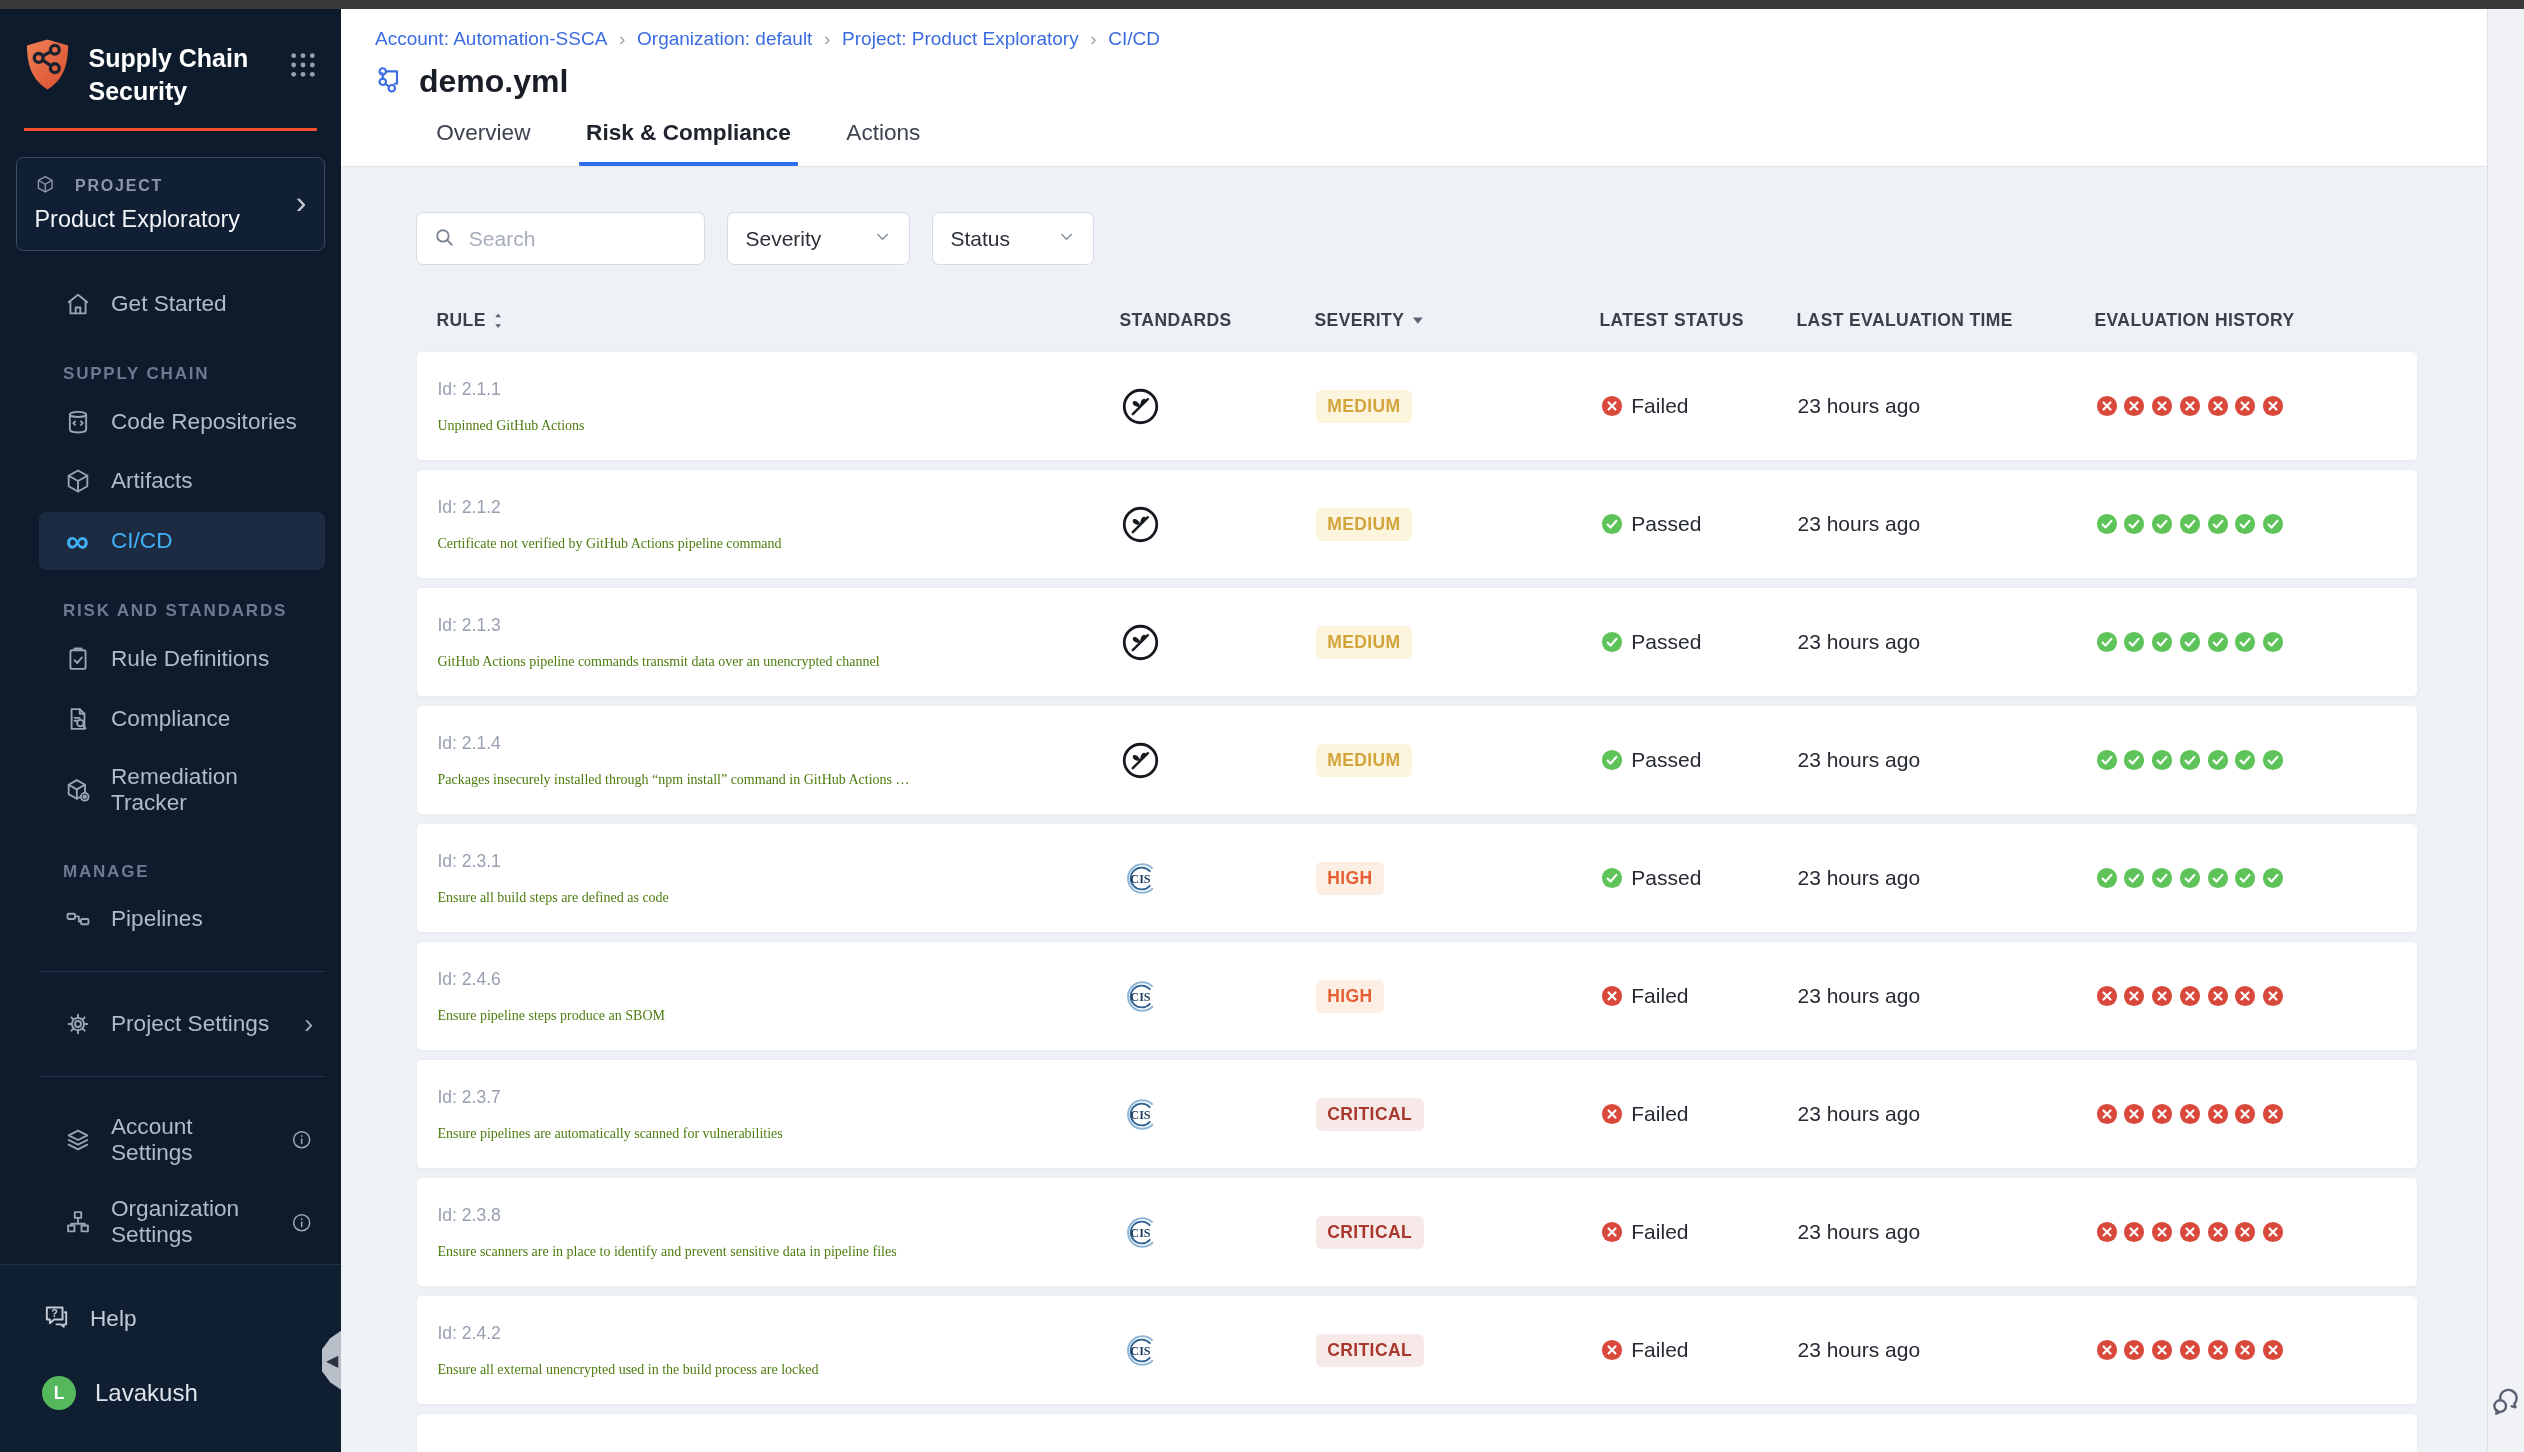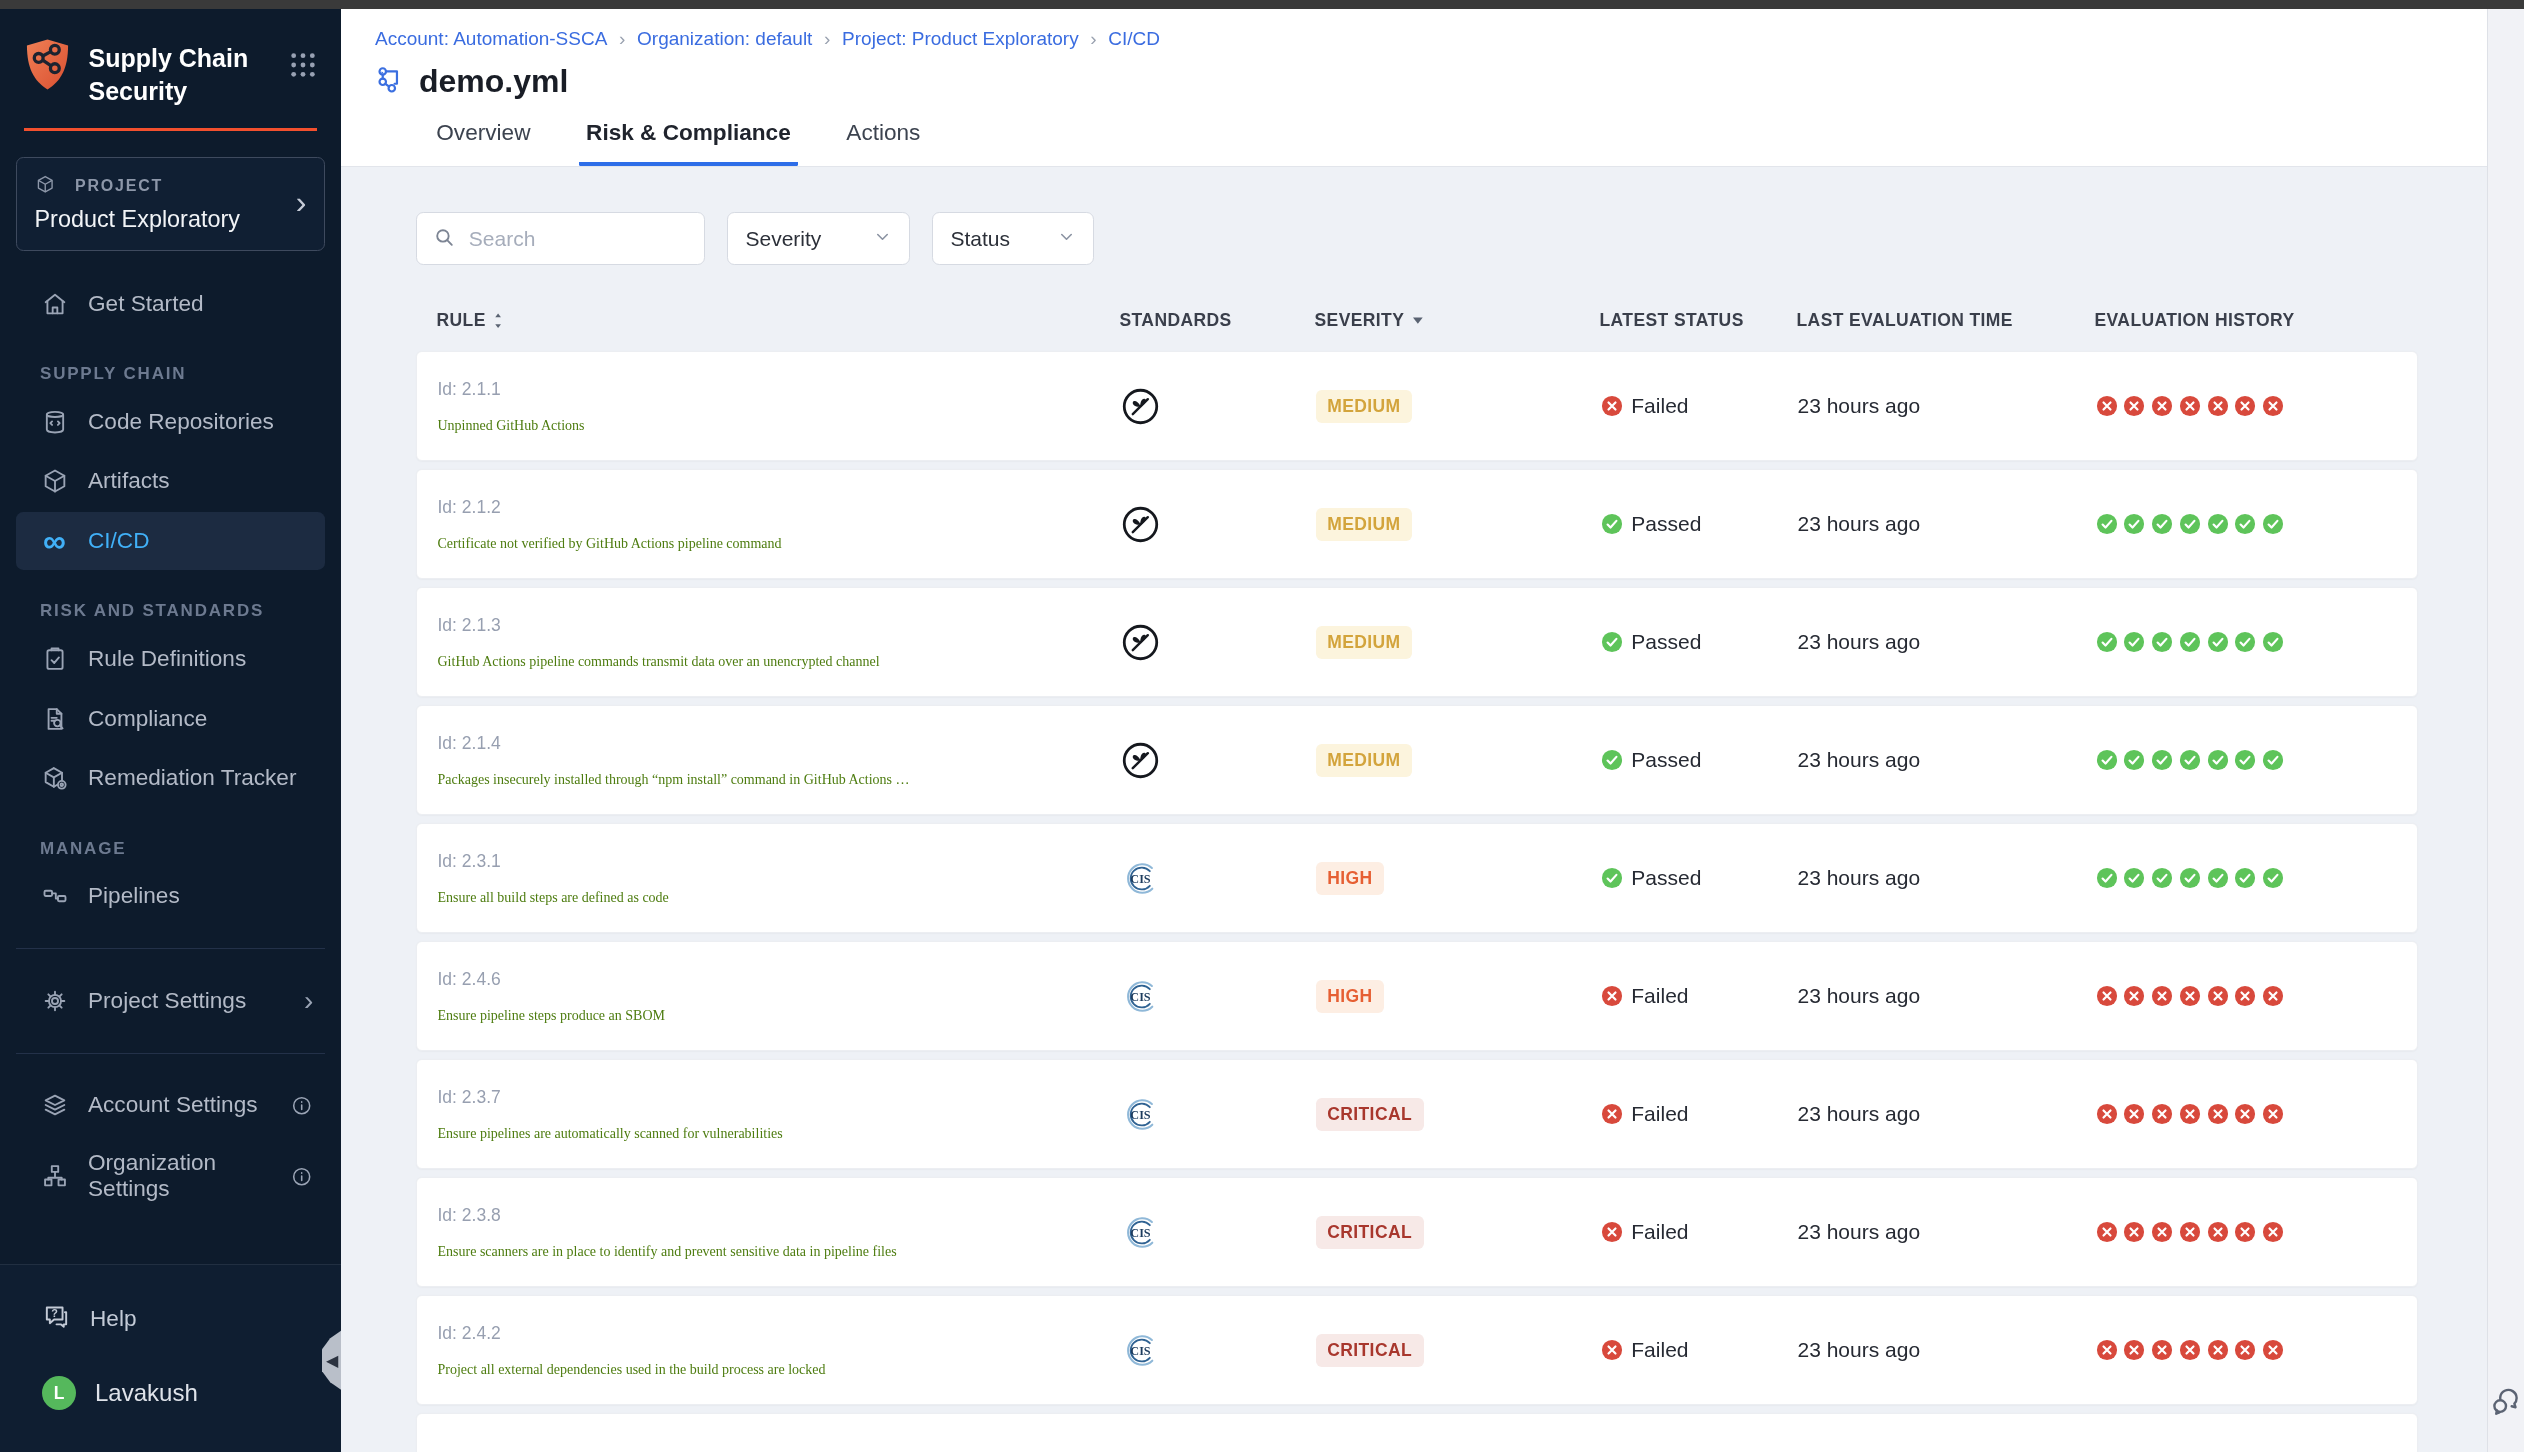--- a/index.html
+++ b/index.html
@@ -22,21 +22,21 @@
   .grid-btn { margin-left:auto; margin-top:11.7px; cursor:pointer; color:#98a1b3; }
   .orange-rule { height:3.7px; background:#f2502e; margin:20.5px 24px 0 24px; }
   .project-card {
     margin:26px 16px 0 16px; border:1.5px solid #3e4a5e; border-radius:7.3px;
     padding:16px 17.5px 17.5px 17.5px; position:relative; background:#101f33; cursor:pointer;
   }
   .project-label-row { display:flex; align-items:center; gap:20px; color:#8d97a9; }
   .project-label { font-size:16px; font-weight:bold; letter-spacing:1.8px; }
   .project-name { margin-top:8.8px; font-size:23.4px; color:#f2f4f7; }
   .project-chevron { position:absolute; right:17.5px; top:50%; transform:translateY(-54%); font-size:32px; color:#c6ccd8; }
-  .nav { flex:1; margin-top:22px; overflow:hidden; }
+  .nav { flex:1; margin-top:22px; overflow:hidden;padding-left:23px; }
   .nav-item {
     display:flex; align-items:center; gap:19px; margin:1.5px 16px; padding:14.6px 11.7px 14.6px 24px;
     border-radius:7.3px; font-size:22.6px; color:#b3bac7; cursor:pointer; position:relative;
   }
   .nav-item .icon { width:29px; height:29px; display:flex; align-items:center; justify-content:center; color:#9aa4b5; flex-shrink:0; }
   .nav-item.active { background:#1c2b41; color:#41b0f7; }
   .nav-item.active .icon { color:#41b0f7; }
   .nav-item .right-adorn { margin-left:auto; color:#9aa4b5; display:flex; align-items:center; }
   .nav-section { font-size:17px; font-weight:bold; letter-spacing:1.8px; color:#6d7a90; margin:31px 0 8.8px 40px; }
   .nav-divider { height:0.7px; background:#233149; margin:22px 16px; }
@@ -934,21 +934,21 @@
                 <svg width="22" height="22" viewBox="0 0 24 24">
                   <circle cx="12" cy="12" r="11" fill="#d8493c"></circle>
                   <path d="m8.2 8.2 7.6 7.6M15.8 8.2l-7.6 7.6" stroke="#fff" stroke-width="2.4" fill="none" stroke-linecap="round"></path>
                 </svg>
               </span>
             </div>
           </div>
           <div class="tbl-grid row-card">
             <div class="rule-cell">
               <div class="rule-id">Id: 2.4.2</div>
-              <div class="rule-name">Project all external dependencies used in the build process are locked</div>
+              <div class="rule-name">Ensure all external unencrypted used in the build process are locked</div>
             </div>
             <div class="std-cell">
               <svg width="39" height="39" viewBox="0 0 48 48">
                 <path d="M38 11a17.5 17.5 0 1 0 .5 25.5" stroke="#8fb8d8" stroke-width="2.6" fill="none" stroke-linecap="round"></path>
                 <path d="M35.5 15a13.5 13.5 0 1 0 0 18" stroke="#2f6292" stroke-width="2.2" fill="none" stroke-linecap="round"></path>
                 <text x="24" y="29.5" text-anchor="middle" font-family="Liberation Serif,serif" font-weight="bold" font-size="15" fill="#1d3c5e">CIS</text>
               </svg>
             </div>
             <div><span class="sev-badge" style="background: rgb(247, 233, 231); color: rgb(168, 55, 45);">CRITICAL</span></div>
             <div class="status-cell">

